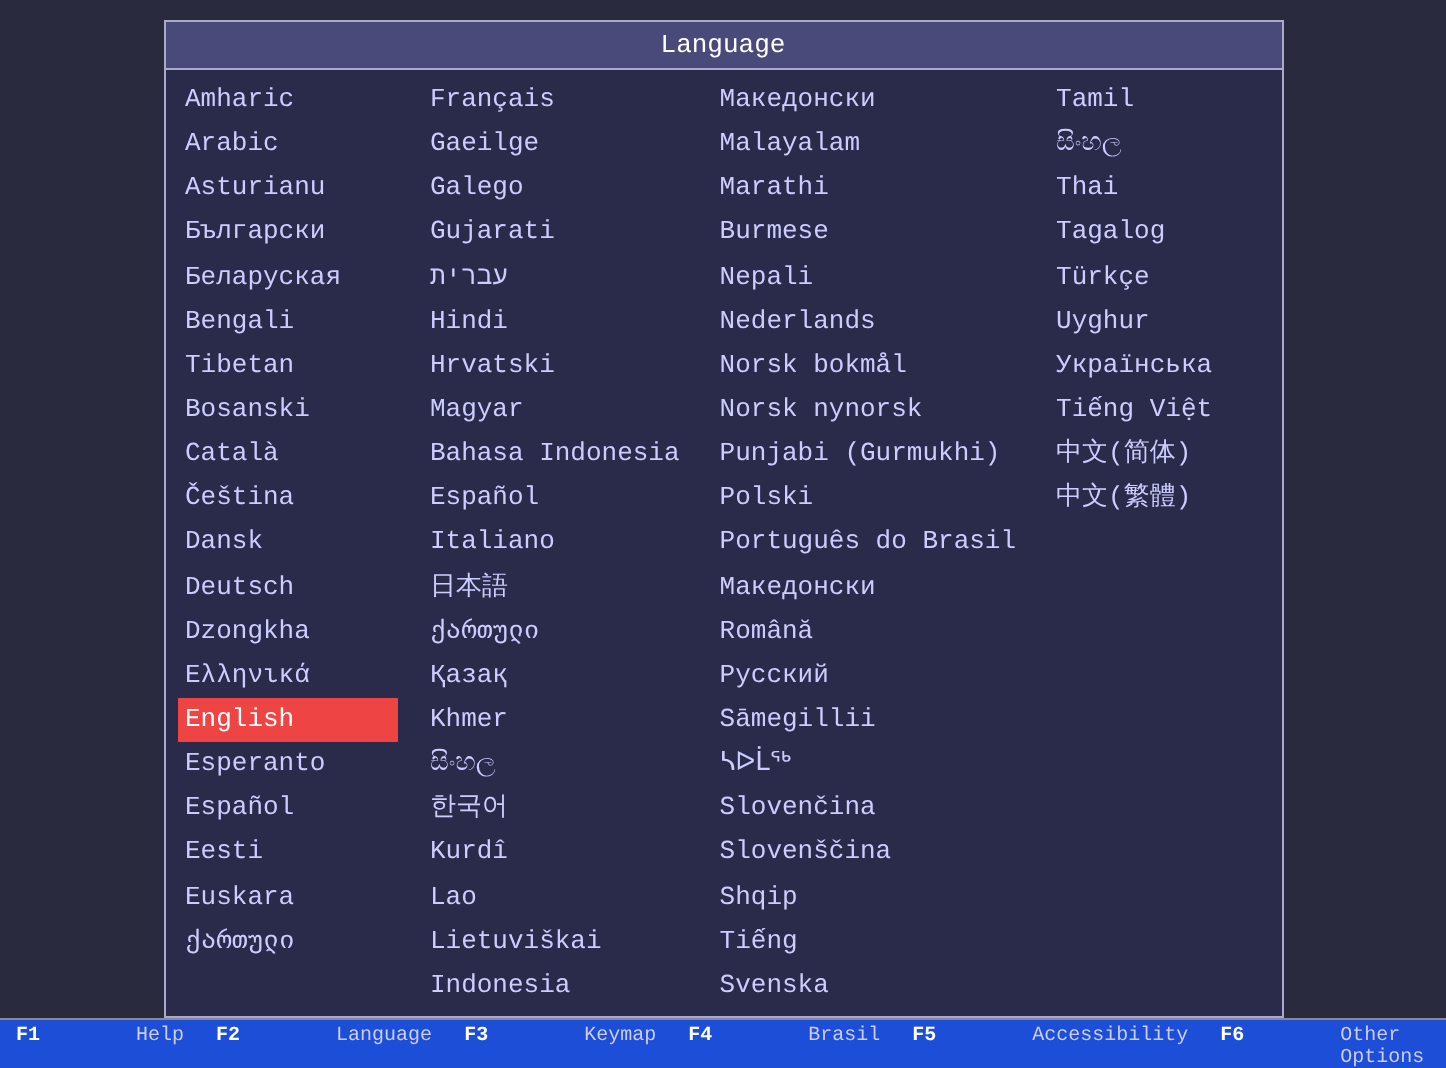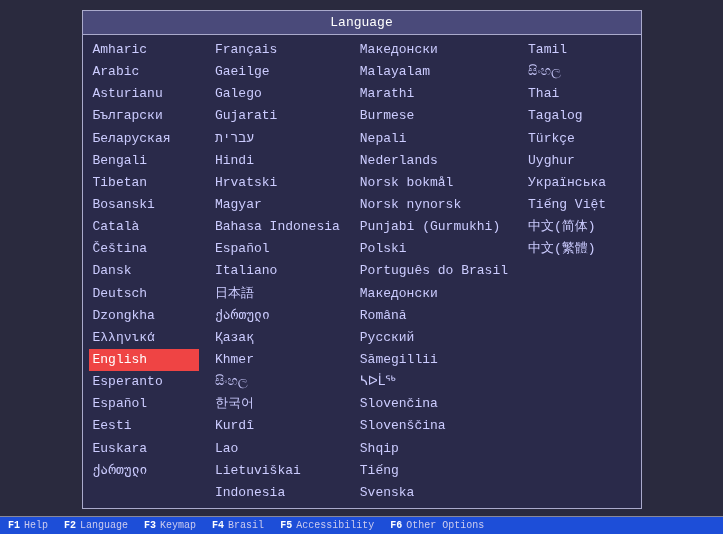--- a/index.html
+++ b/index.html
@@ -80,20 +80,21 @@
       gap: 4px;
     }
 
     .footer-key {
       color: #ffffff;
       font-weight: bold;
     }
 
     .footer-label {
       color: #ccccee;
+      margin-left: 44px;
     }
   </style>
 </head>
 <body>
 
 <div class="main-area">
   <div class="dialog">
     <div class="dialog-title">Language</div>
     <div class="language-grid">
 

